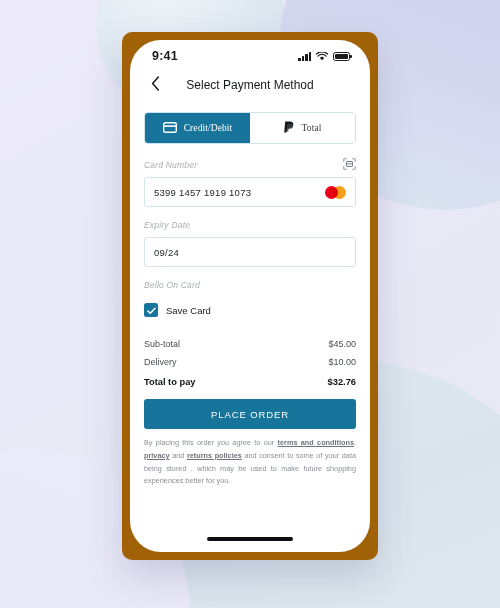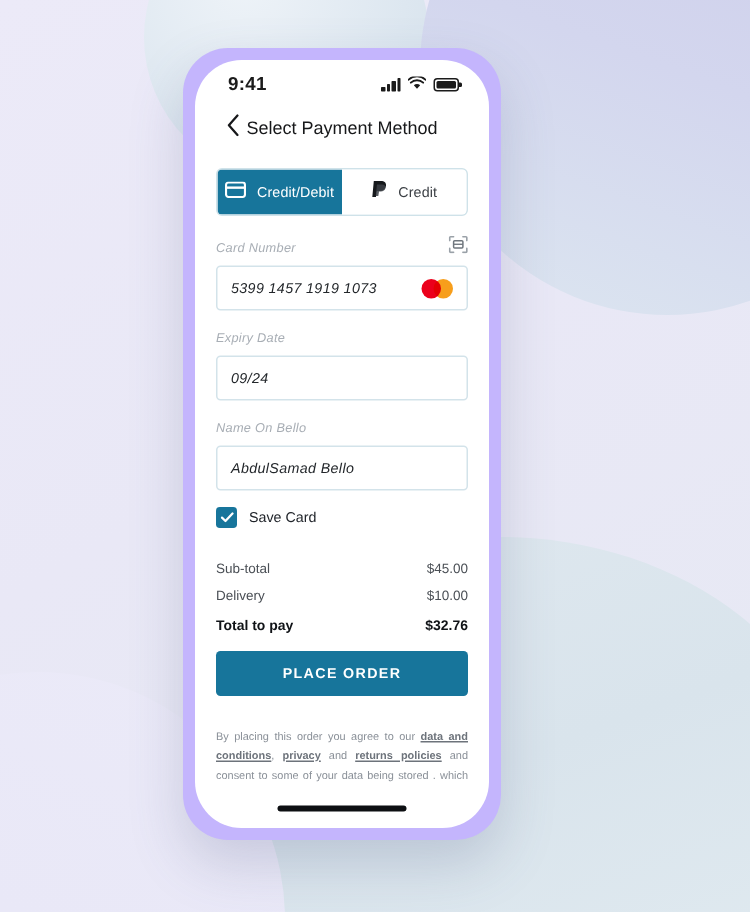--- a/index.html
+++ b/index.html
@@ -58,24 +58,24 @@
     height: 330px;
     border-radius: 50%;
     background: linear-gradient(20deg, #e7e6f6 0%, #ebeaf8 100%);
   }
 
   
   .phone-frame {
     position: absolute;
     left: 122px;
     top: 32px;
-    width: 212px;
+    width: 256px;
     height: 528px;
-    background: #c4b5fd;
-    border-radius: 30px;
+    background: #a16207;
+    border-radius: 10px;
     box-shadow: 0 16px 36px rgba(80, 90, 130, 0.22);
     padding: 8px;
   }
   .phone-screen {
     width: 100%;
     height: 100%;
     background: #ffffff;
     border-radius: 31px;
     overflow: hidden;
     position: relative;
@@ -177,21 +177,21 @@
     cursor: pointer;
     background: #ffffff;
     color: #3b3f44;
     border: none;
     font-family: inherit;
   }
   .tab.active {
     background: #17759b;
     color: #ffffff;
   }
-  .tab-label { letter-spacing: 0.1px; }
+  .tab-label { letter-spacing: 0.1px; font-family: Liberation Serif, serif; }
 
   
   .field-group { margin-bottom: 11px; }
   .field-head {
     display: flex;
     align-items: center;
     justify-content: space-between;
     margin-bottom: 5px;
     height: 14px;
     font-style: italic;
@@ -203,21 +203,20 @@
   }
   .field-box {
     border: 1px solid #d3e3ea;
     border-radius: 3px;
     height: 30px;
     display: flex;
     align-items: center;
     justify-content: space-between;
     padding: 0 9px;
     background: #ffffff;
-    font-style: italic;
   }
   .field-value {
     font-size: 9.5px;
     color: #23272b;
     letter-spacing: 0.25px;
   }
   .cvv-dots {
     display: flex;
     gap: 2.5px;
     align-items: center;
@@ -285,25 +284,25 @@
 
   
   .place-order {
     width: 100%;
     height: 30px;
     background: #17759b;
     color: #ffffff;
     border: none;
     border-radius: 3px;
     font-size: 9.5px;
-    font-weight: bold;
+    font-weight: normal;
     letter-spacing: 0.9px;
     cursor: pointer;
     font-family: inherit;
-    margin-bottom: 21px;
+    margin-bottom: 8px;
   }
 
   
   .legal {
     font-size: 7.3px;
     line-height: 1.75;
     color: #8a9098;
     text-align: justify;
   }
   .legal a {
@@ -386,21 +385,21 @@
         </span>
         <span class="tab-label">Credit/Debit</span>
       </button>
       <button class="tab">
         <span>
           <svg width="11" height="13" viewBox="0 0 11 13">
             <path d="M1.2 0.6 h4.6 c2.6 0 3.9 1.3 3.5 3.4 c-0.4 2.2 -2.1 3.3 -4.5 3.3 h-1.5 l-0.7 4.1 h-2.4 z" fill="#16191c"></path>
             <path d="M3.3 3.0 h3.3 c1.8 0 2.7 0.9 2.4 2.4 c-0.3 1.5 -1.5 2.3 -3.2 2.3 h-1.1 l-0.5 2.9 h-1.7 z" fill="#3c4147" opacity="0.85"></path>
           </svg>
         </span>
-        <span class="tab-label">Credit</span>
+        <span class="tab-label">Total</span>
       </button>
     </div>
 
     
     <div class="field-group">
       <div class="field-head">
         <span class="field-label">Card Number</span>
         <span>
           <svg width="13" height="12" viewBox="0 0 13 12">
             <path d="M0.8 3.4 V1.4 A0.6 0.6 0 0 1 1.4 0.8 H3.4" stroke="#9aa1a8" stroke-width="1.1" fill="none" stroke-linecap="round"></path>
@@ -429,24 +428,21 @@
         </div>
         <div class="field-box">
           <span class="field-value">09/24</span>
         </div>
       </div>
     </div>
 
     
     <div class="field-group">
       <div class="field-head">
-        <span class="field-label">Name On Bello</span>
-      </div>
-      <div class="field-box">
-        <span class="field-value">AbdulSamad Bello</span>
+        <span class="field-label">Bello On Card</span>
       </div>
     </div>
 
     
     <div class="save-row">
       <span class="checkbox">
         <span>
           <svg width="9" height="8" viewBox="0 0 9 8">
             <path d="M1 4.1 L3.3 6.3 L8 1.3" stroke="#ffffff" stroke-width="1.5" fill="none" stroke-linecap="round" stroke-linejoin="round"></path>
           </svg>
@@ -468,21 +464,21 @@
       <div class="summary-row total">
         <span class="summary-label">Total to pay</span>
         <span class="summary-value">$32.76</span>
       </div>
     </div>
 
     
     <button class="place-order">PLACE ORDER</button>
 
     
-    <div class="legal"><span>By placing this order you agree to our </span><a href="#">data and conditions</a><span>, </span><a href="#">privacy</a><span> and </span><a href="#">returns policies</a><span> and consent to some of your data being stored . which may be used to make future shopping experiences better for you.</span></div>
+    <div class="legal"><span>By placing this order you agree to our </span><a href="#">terms and conditions</a><span>, </span><a href="#">privacy</a><span> and </span><a href="#">returns policies</a><span> and consent to some of your data being stored . which may be used to make future shopping experiences better for you.</span></div>
 
   </div>
 
   <div class="home-indicator-wrap">
     <div class="home-indicator"></div>
   </div>
 
 </div>
 </div>
 

